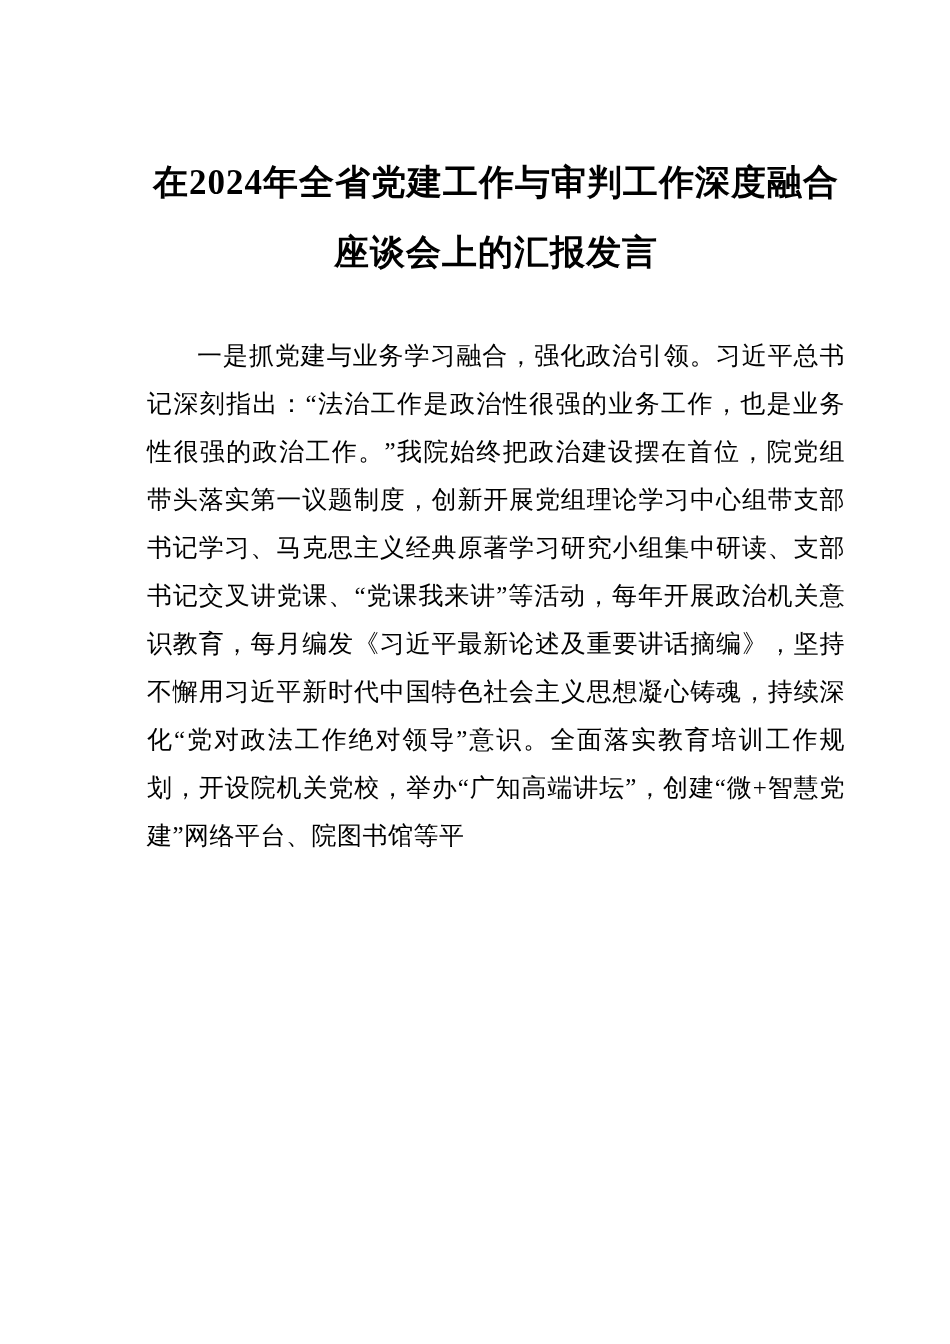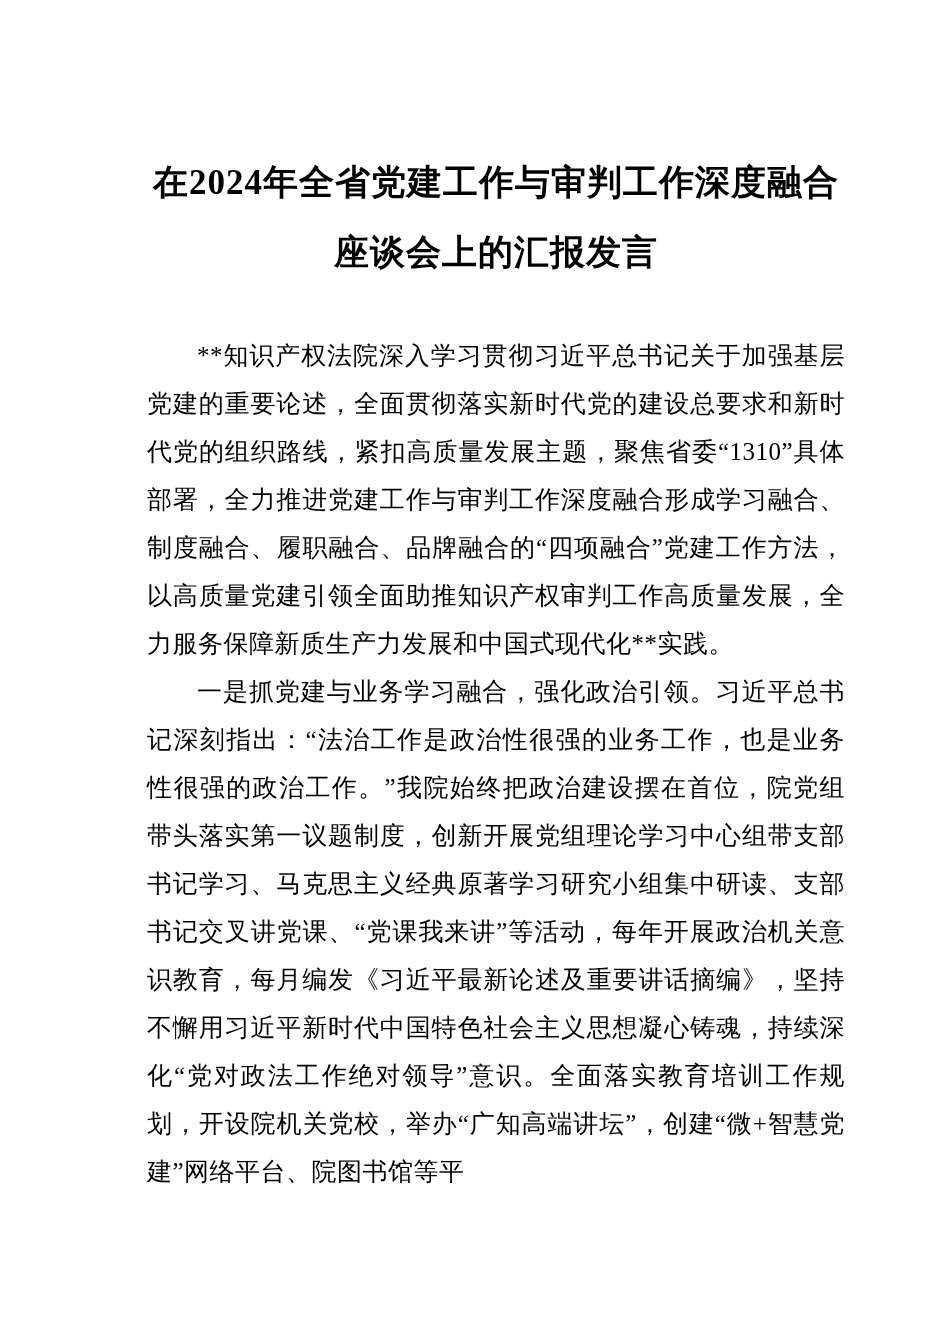--- a/index.html
+++ b/index.html
@@ -39,16 +39,15 @@
     text-indent: 2em;
   }
 </style>
 </head>
 <body>
 
 <div class="page">
   <h1 class="doc-title">在2024年全省党建工作与审判工作深度融合座谈会上的汇报发言</h1>
 
 
-  <p class="paragraph indent">**知识产权法院深入学习贯彻习近平总书记关于加强基层党建的重要论述，全面贯彻落实新时代党的建设总要求和新时代党的组织路线，紧扣高质量发展主题，聚焦省委“1310”具体部署，全力推进党建工作与审判工作深度融合形成学习融合、制度融合、履职融合、品牌融合的“四项融合”党建工作方法，以高质量党建引领全面助推知识产权审判工作高质量发展，全力服务保障新质生产力发展和中国式现代化**实践。</p>
 
   <p class="paragraph indent">一是抓党建与业务学习融合，强化政治引领。习近平总书记深刻指出：“法治工作是政治性很强的业务工作，也是业务性很强的政治工作。”我院始终把政治建设摆在首位，院党组带头落实第一议题制度，创新开展党组理论学习中心组带支部书记学习、马克思主义经典原著学习研究小组集中研读、支部书记交叉讲党课、“党课我来讲”等活动，每年开展政治机关意识教育，每月编发《习近平最新论述及重要讲话摘编》，坚持不懈用习近平新时代中国特色社会主义思想凝心铸魂，持续深化“党对政法工作绝对领导”意识。全面落实教育培训工作规划，开设院机关党校，举办“广知高端讲坛”，创建“微+智慧党建”网络平台、院图书馆等平</p>
 </div>
 
 </body></html>

